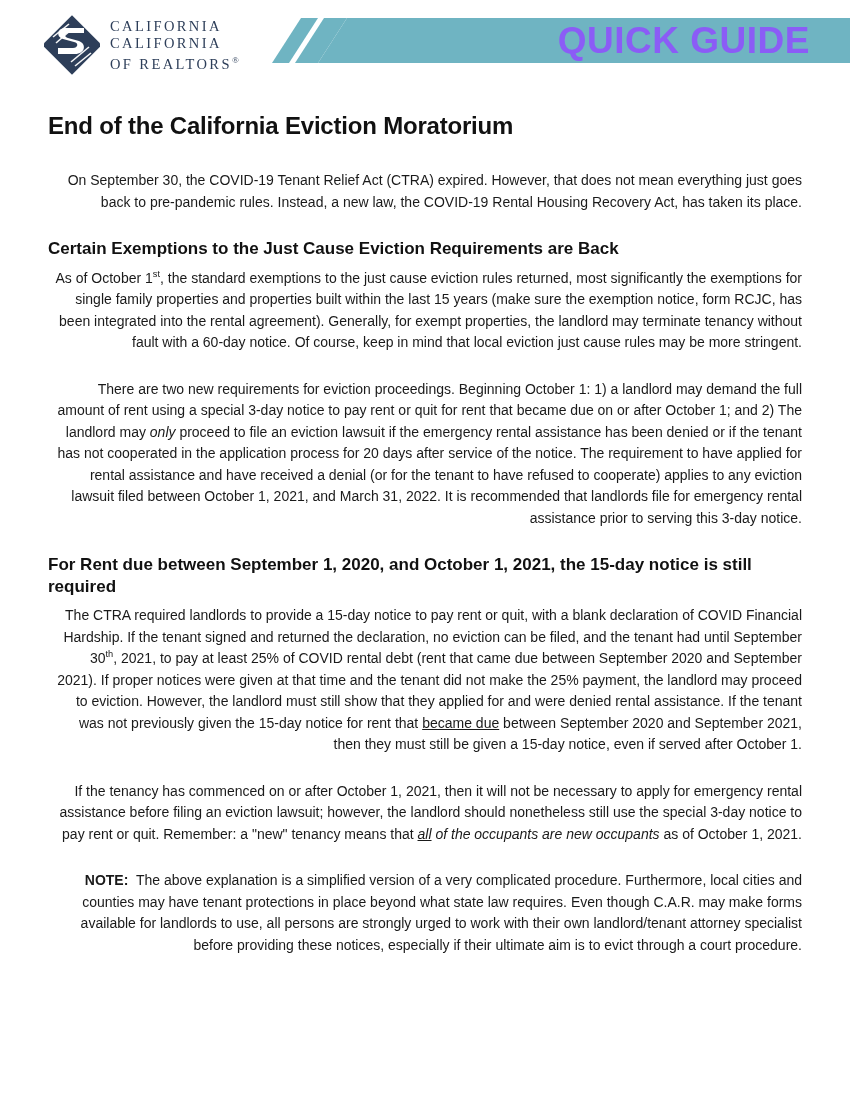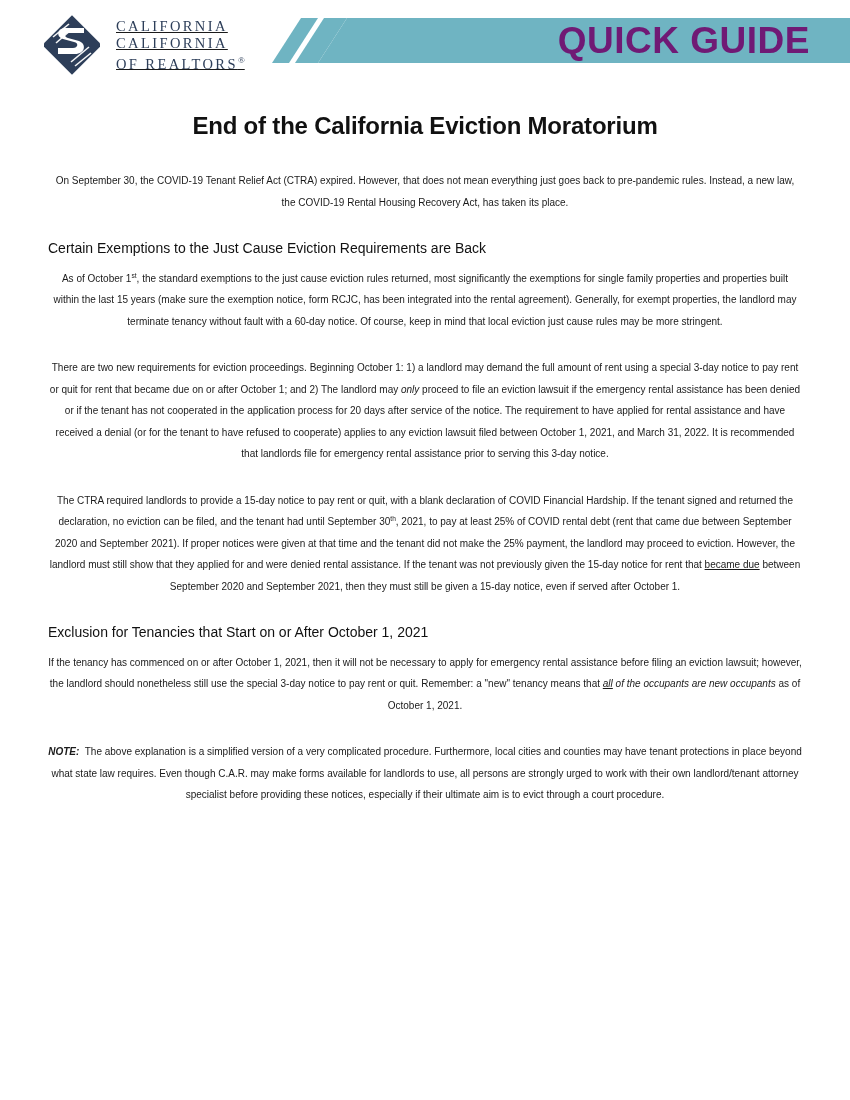--- a/index.html
+++ b/index.html
@@ -53,35 +53,34 @@
   .stripe-b { left: 295px; width: 52px; }
 
   .banner-title {
     position: absolute;
     top: 18px;
     left: 0;
     width: 810px;
     height: 45px;
     line-height: 45px;
     text-align: right;
-    color: #701a75;
+    color: #8b5cf6;
     font-family: "Liberation Sans", sans-serif;
     font-weight: bold;
     font-size: 37px;
     letter-spacing: 0.5px;
   }
 
   .logo-block {
     position: absolute;
     left: 44px;
     top: 14px;
     display: flex;
     align-items: center;
-    gap: 16px;
-    text-decoration: underline;
+    gap: 10px;
   }
   .logo-mark {
     width: 56px;
     height: 62px;
     flex: 0 0 auto;
   }
   .logo-text {
     font-family: "Liberation Serif", serif;
     color: #2d3e59;
     font-size: 14.5px;
@@ -94,61 +93,61 @@
     font-size: 9px;
     vertical-align: super;
     letter-spacing: 0;
   }
 
   
   .page {
     padding: 0 48px 0 48px;
   }
   .doc-title {
-    text-align: center;
+    text-align: left;
     font-size: 24px;
     font-weight: bold;
     color: #111111;
     margin: 20px 0 0 0;
     letter-spacing: -0.2px;
   }
   .body-text {
-    font-size: 10px;
+    font-size: 14px;
     line-height: 21.5px;
     color: #1a1a1a;
     margin: 0;
-    text-align: center;
+    text-align: right;
   }
   .para {
     margin-top: 26px;
   }
   .para.first {
     margin-top: 30px;
   }
   .sec-head {
-    font-size: 14px;
+    font-size: 17px;
     line-height: 21.5px;
-    font-weight: normal;
+    font-weight: bold;
     color: #111111;
     margin: 0;
   }
   .sec {
     margin-top: 25px;
   }
   .sec-body {
     margin-top: 8px;
   }
   sup {
     font-size: 0.66em;
     vertical-align: super;
     line-height: 0;
   }
   .it { font-style: italic; }
   .un { text-decoration: underline; }
-  .note-label { font-weight: bold; font-style: italic; }
+  .note-label { font-weight: bold; }
 </style>
 </head>
 <body>
 
 <div class="header">
 
   <div class="banner">
     <div class="banner-stripe stripe-a"></div>
     <div class="banner-stripe stripe-b"></div>
     <div class="banner-main"></div>
@@ -190,25 +189,25 @@
   <div class="sec">
     <p class="sec-head">Certain Exemptions to the Just Cause Eviction Requirements are Back</p>
     <p class="body-text sec-body"><span>As of October 1</span><sup>st</sup><span>, the standard exemptions to the just cause eviction rules returned, most significantly the exemptions for single family properties and properties built within the last 15 years (make sure the exemption notice, form RCJC, has been integrated into the rental agreement). Generally, for exempt properties, the landlord may terminate tenancy without fault with a 60-day notice. Of course, keep in mind that local eviction just cause rules may be more stringent.</span></p>
   </div>
 
   <div class="sec">
     <p class="body-text sec-body"><span>There are two new requirements for eviction proceedings. Beginning October 1: 1) a landlord may demand the full amount of rent using a special 3-day notice to pay rent or quit for rent that became due on or after October 1; and 2) The landlord may </span><span class="it">only</span><span> proceed to file an eviction lawsuit if the emergency rental assistance has been denied or if the tenant has not cooperated in the application process for 20 days after service of the notice. The requirement to have applied for rental assistance and have received a denial (or for the tenant to have refused to cooperate) applies to any eviction lawsuit filed between October 1, 2021, and March 31, 2022. It is recommended that landlords file for emergency rental assistance prior to serving this 3-day notice.</span></p>
   </div>
 
   <div class="sec">
+    <p class="sec-head">For Rent due between September 1, 2020, and October 1, 2021, the 15-day notice is still required</p>
     <p class="body-text sec-body"><span>The CTRA required landlords to provide a 15-day notice to pay rent or quit, with a blank declaration of COVID Financial Hardship. If the tenant signed and returned the declaration, no eviction can be filed, and the tenant had until September 30</span><sup>th</sup><span>, 2021, to pay at least 25% of COVID rental debt (rent that came due between September 2020 and September 2021). If proper notices were given at that time and the tenant did not make the 25% payment, the landlord may proceed to eviction. However, the landlord must still show that they applied for and were denied rental assistance. If the tenant was not previously given the 15-day notice for rent that </span><span class="un">became due</span><span> between September 2020 and September 2021, then they must still be given a 15-day notice, even if served after October 1.</span></p>
   </div>
 
   <div class="sec">
-    <p class="sec-head">Exclusion for Tenancies that Start on or After October 1, 2021</p>
     <p class="body-text sec-body"><span>If the tenancy has commenced on or after October 1, 2021, then it will not be necessary to apply for emergency rental assistance before filing an eviction lawsuit; however, the landlord should nonetheless still use the special 3-day notice to pay rent or quit. Remember: a "new" tenancy means that </span><span class="it un">all</span><span class="it"> of the occupants are new occupants</span><span> as of October 1, 2021.</span></p>
   </div>
 
   <div class="sec">
     <p class="body-text"><span class="note-label">NOTE:</span>&nbsp; <span>The above explanation is a simplified version of a very complicated procedure. Furthermore, local cities and counties may have tenant protections in place beyond what state law requires. Even though C.A.R. may make forms available for landlords to use, all persons are strongly urged to work with their own landlord/tenant attorney specialist before providing these notices, especially if their ultimate aim is to evict through a court procedure.</span></p>
   </div>
 
 </div>
 
 </body></html>

